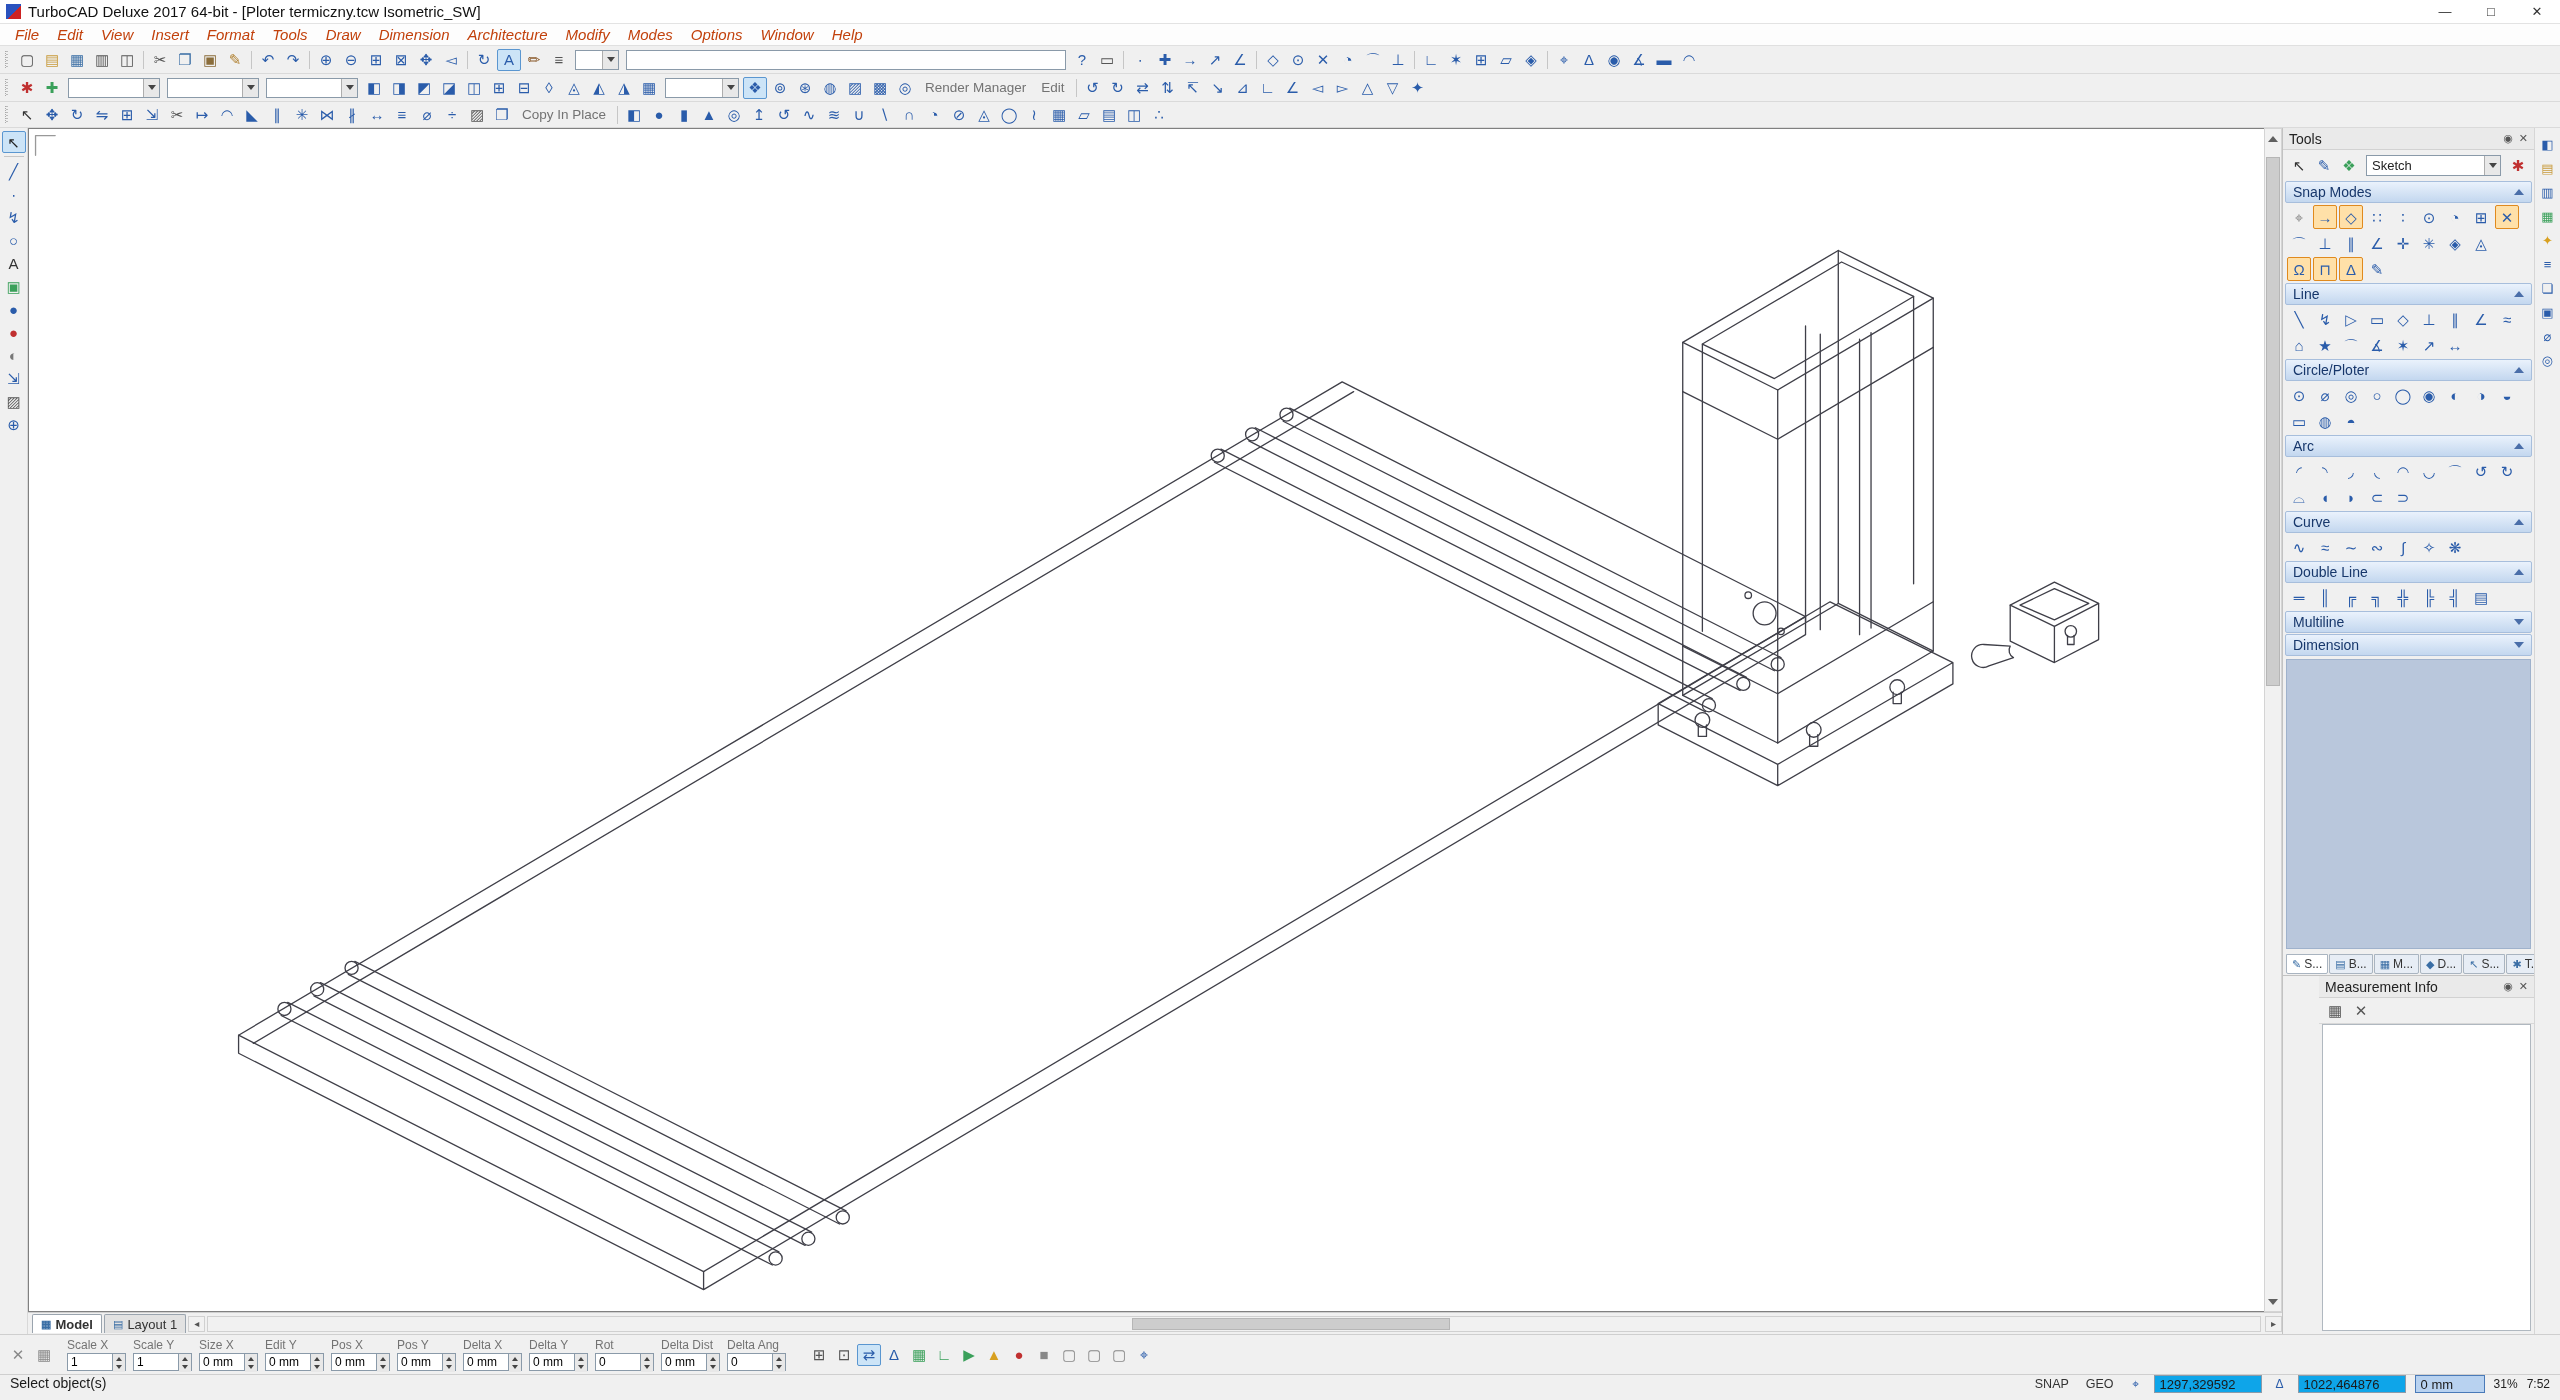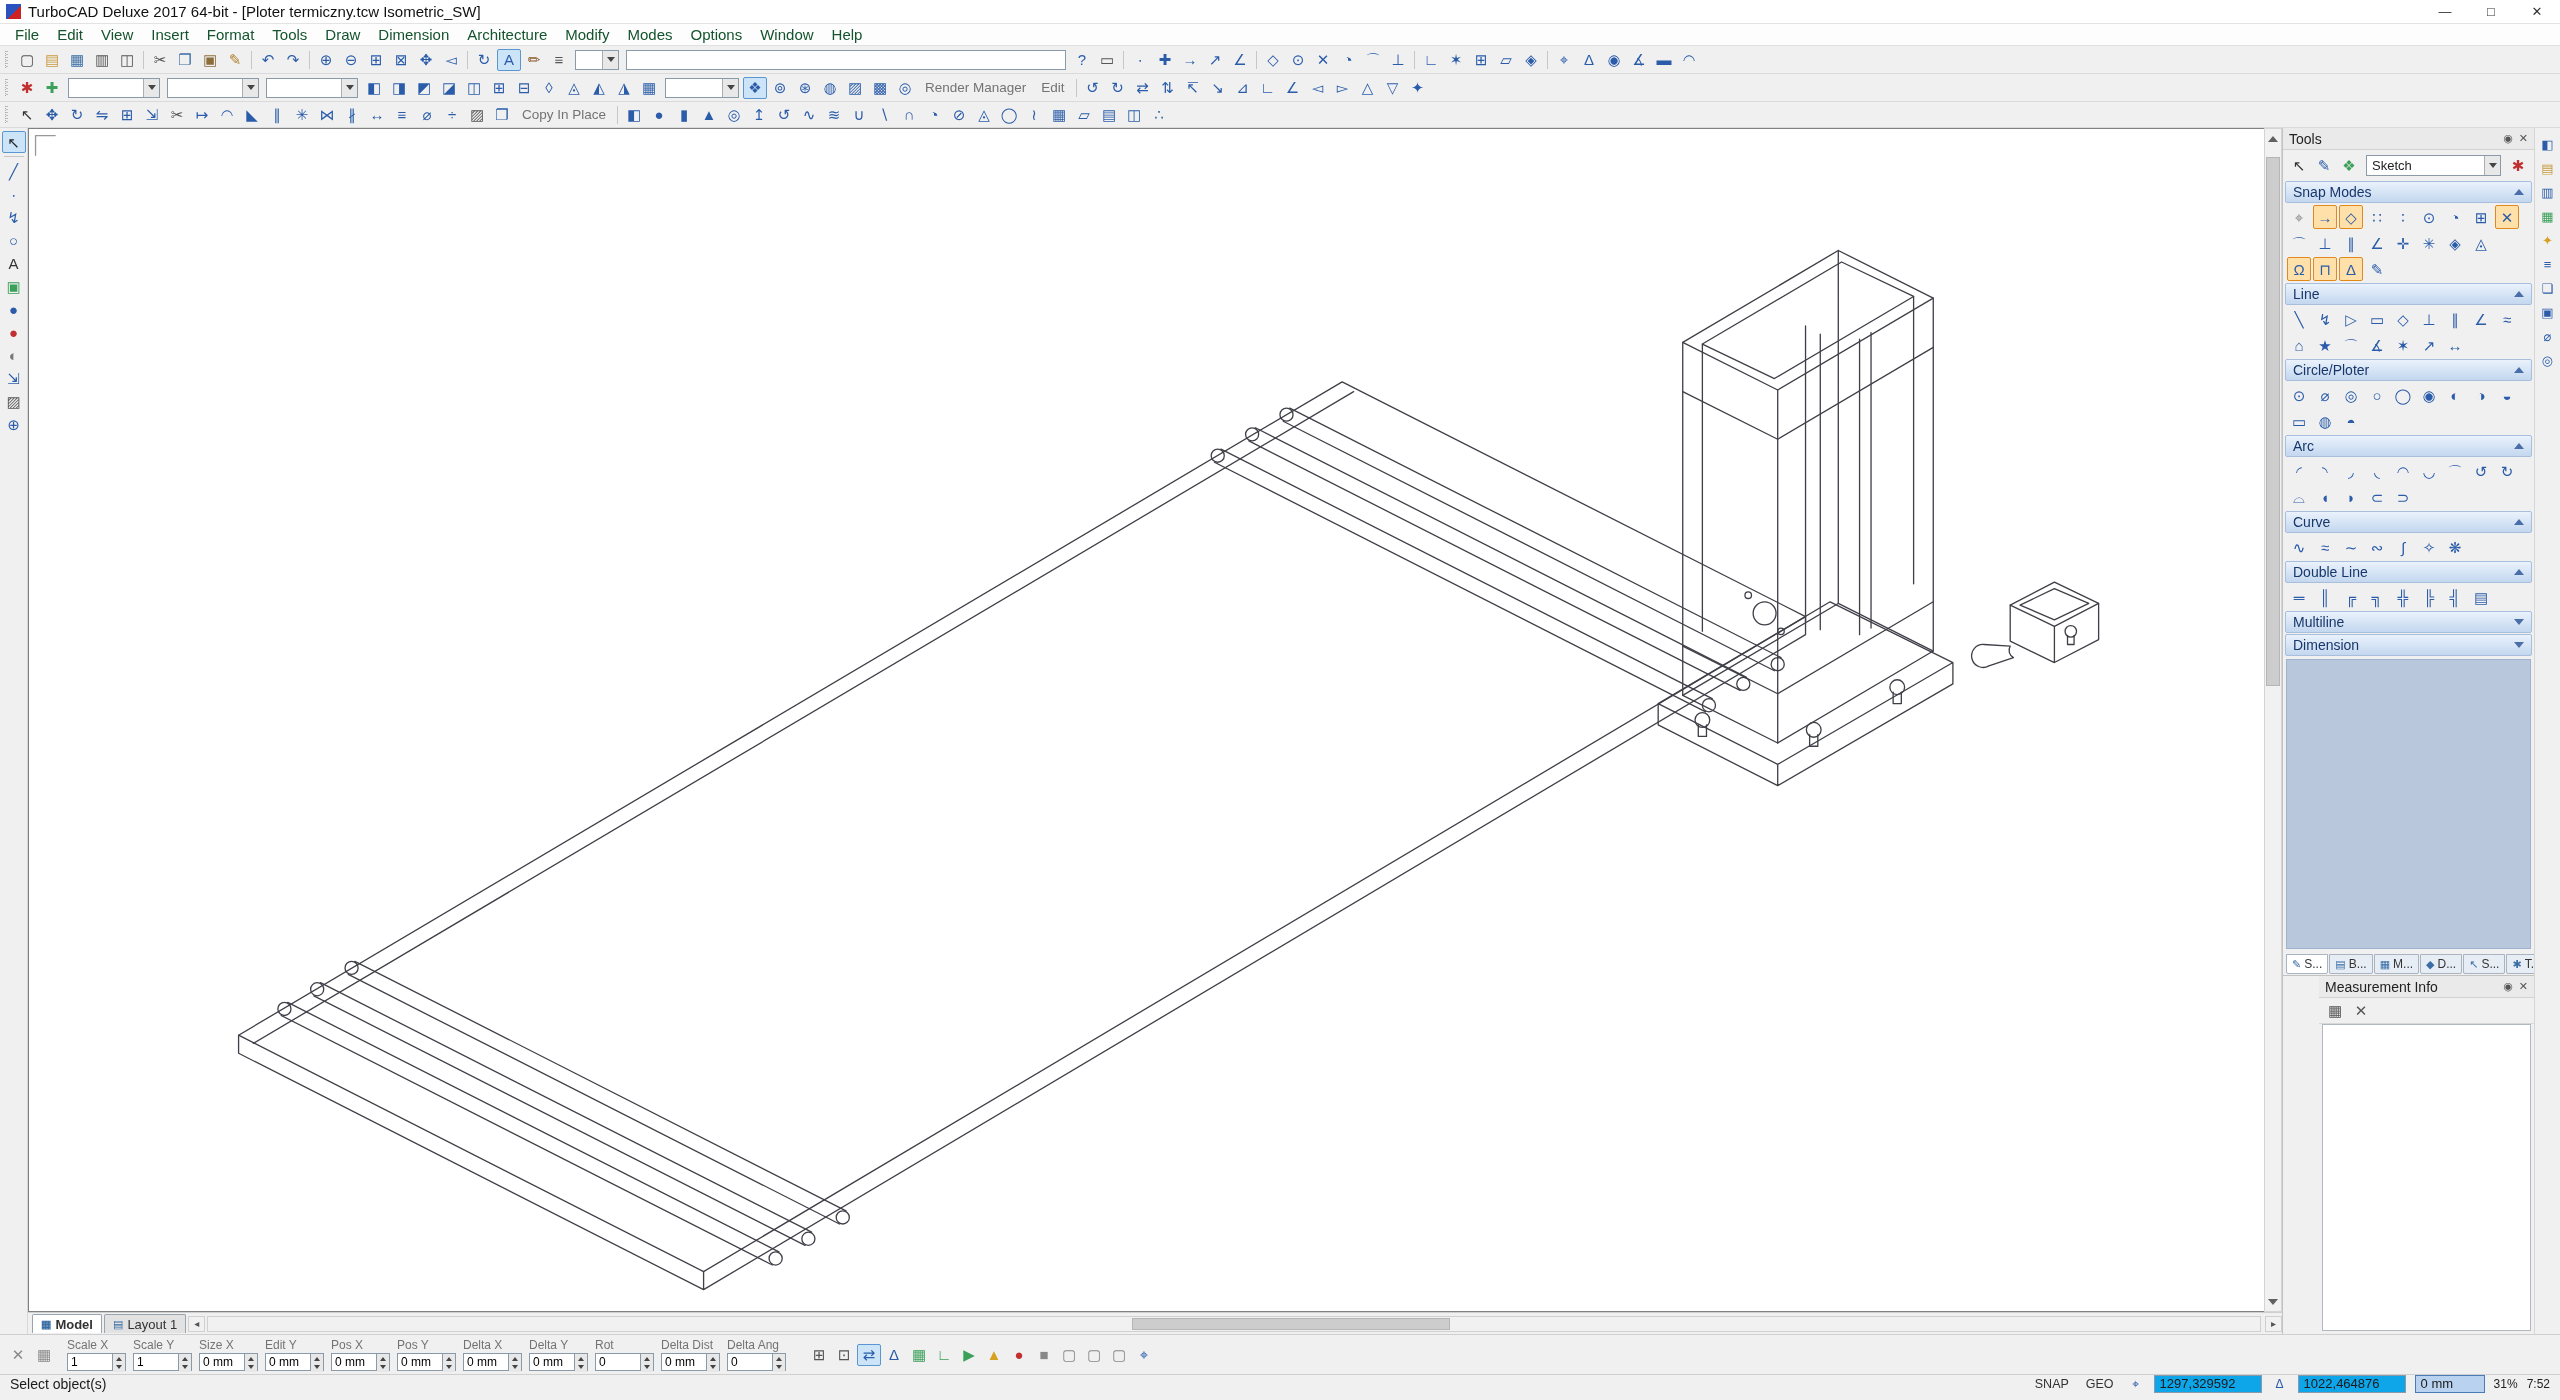--- a/index.html
+++ b/index.html
@@ -13,21 +13,21 @@
   .app-icon { width:15px; height:15px; margin-right:7px;
               background:linear-gradient(135deg,#2a52be 55%,#cc2222 55%); }
   #titlebar .title { font-size:15px; color:#111; }
   .win-controls { margin-left:auto; display:flex; height:100%; }
   .wbtn { width:46px; height:100%; display:flex; align-items:center; justify-content:center;
           font-size:13px; color:#333; }
 
   
   #menubar { height:22px; background:#fdfdfd; display:flex; align-items:center;
              border-bottom:1px solid #e0e0e0; padding-left:6px; }
-  .menuitem { padding:2px 9px; font-size:15px; color:#14532d; }
+  .menuitem { padding:2px 9px; font-size:15px; color:#c2410c;font-style:italic; }
 
   
   .tbar { background:#f0f0f0; display:flex; align-items:center; padding:1px 3px; gap:1px;
           border-bottom:1px solid #dadada; }
   #tb1 { height:28px; } #tb2 { height:28px; } #tb3 { height:26px; }
   .grip { width:5px; height:17px; margin:0 4px 0 2px;
           background:repeating-linear-gradient(#bbb 0 1px, transparent 1px 3px);
           background-size:2px 100%; background-repeat:repeat-y; border-left:1px dotted #aaa; }
   .icon { display:inline-flex; align-items:center; justify-content:center;
           width:24px; height:22px; font-size:15px; line-height:1; color:#2a5caa;
@@ -123,21 +123,21 @@
                 font-family:"Liberation Sans",sans-serif; }
   .spin { width:13px; display:flex; flex-direction:column; border:1px solid #8a9aa9; border-left:none; }
   .spin span { flex:1; background:#e8e8e8; display:flex; align-items:center; justify-content:center; }
   .spin span::after { content:""; border:3px solid transparent; }
   .spin .su::after { border-bottom:4px solid #444; margin-bottom:2px; }
   .spin .sd::after { border-top:4px solid #444; margin-top:2px; }
   #inspector .trail { display:flex; gap:1px; margin-left:14px; }
 
   
   #statusbar { height:18px; background:#f0f0f0; border-top:1px solid #cfcfcf;
-               display:flex; align-items:center; padding:0 10px; gap:10px; font-size:14px; }
+               display:flex; align-items:flex-start; padding:0 10px; gap:10px; font-size:14px; }
   .sb-right { margin-left:auto; display:flex; align-items:center; gap:9px; }
   .sb-toggle { font-size:12.5px; color:#333; padding:1px 4px; }
   .sb-ico { font-size:12px; color:#2a5caa; width:18px; text-align:center; }
   .sb-field { height:18px; min-width:108px; background:#0ea5e9; border:1px solid #8a9aa9;
               font-size:13px; padding:0 5px; display:flex; align-items:center; }
   .sb-field.selected { background:#b8d2f0; border-color:#4a7ab8; }
   .sb-plain { font-size:12px; color:#222; }
 </style>
 </head>
 <body>

